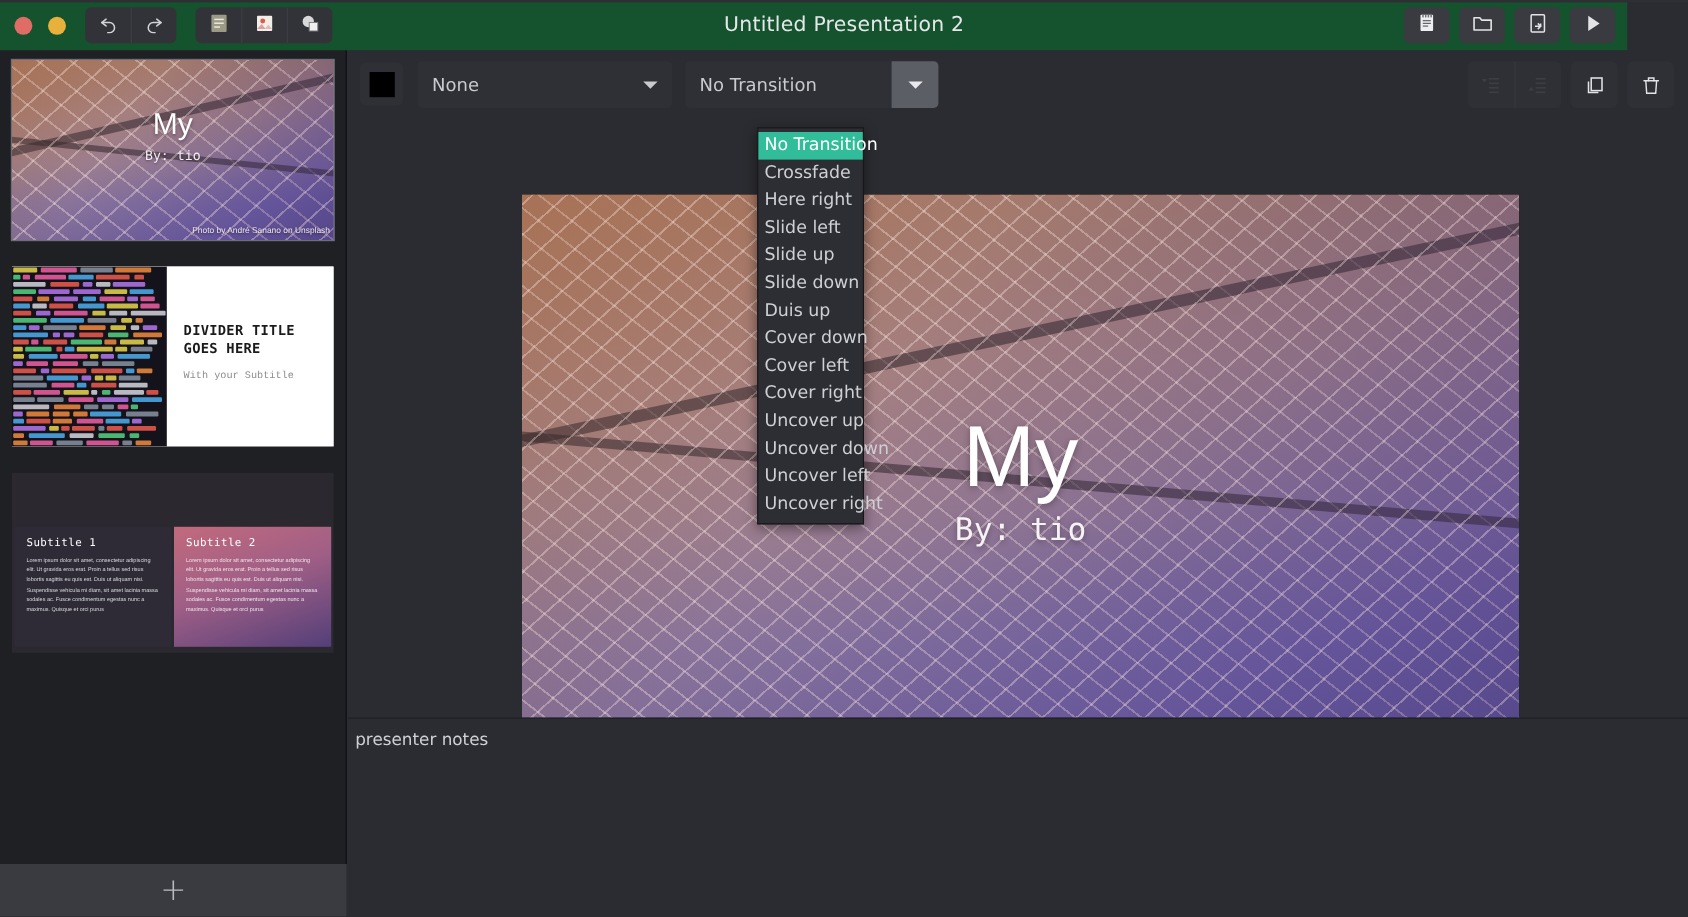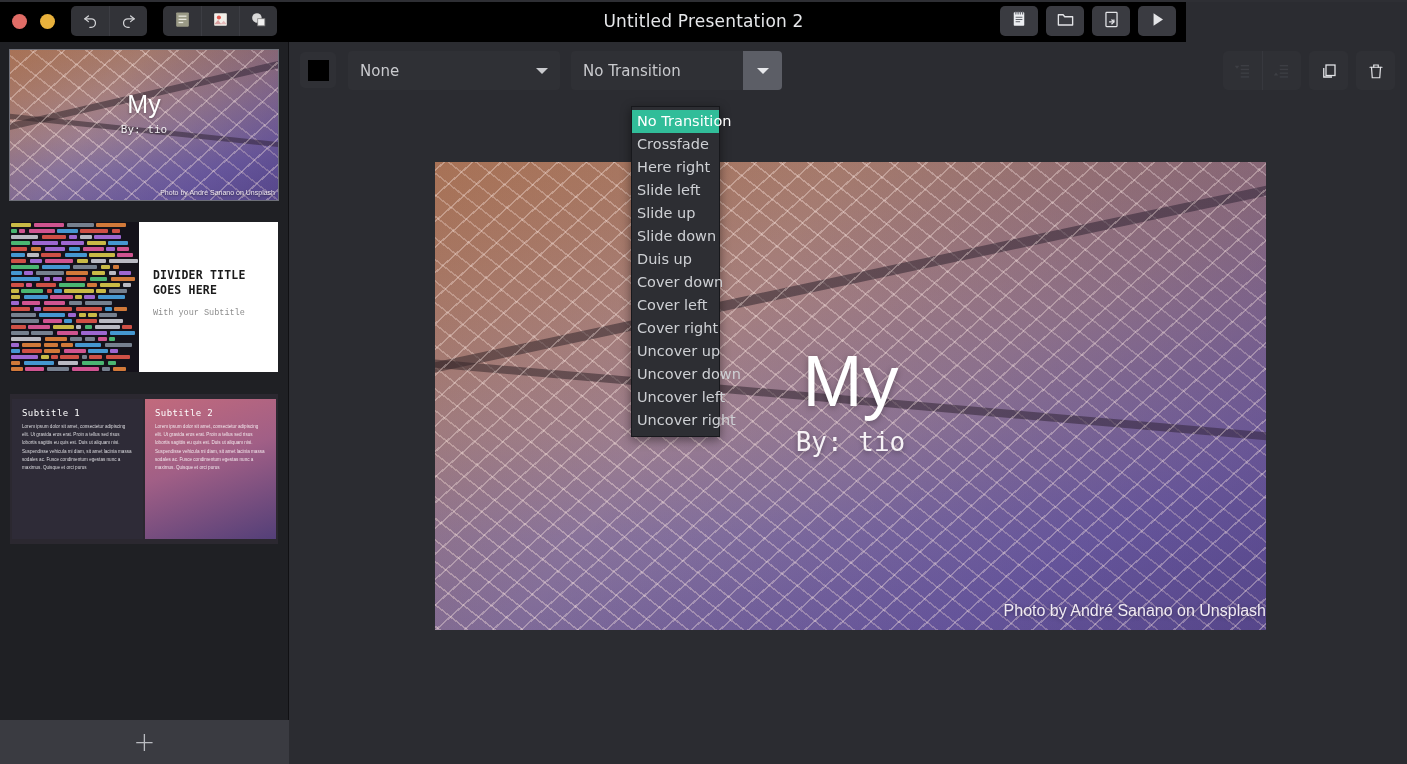--- a/index.html
+++ b/index.html
@@ -6,22 +6,22 @@
   html, body {
     width: 1407px; height: 764px;
     background: #2b2c31;
     font-family: "DejaVu Sans", sans-serif;
     overflow: hidden;
   }
   body { position: relative; }
 
   
   .titlebar {
-    position: absolute; left: 0; top: 0; width: 1186px; height: 42px;
-    background: #000000;
+    position: absolute; left: 0; top: 0; width: 1356px; height: 42px;
+    background: #14532d;
     display: flex; align-items: center;
   }
   .tb-accent {
     position: absolute; left: 0; top: 0; width: 1407px; height: 2px;
     background: #2e2f34;
   }
   .traffic { display: flex; align-items: center; gap: 13px; padding-left: 12px; }
   .dot { width: 15px; height: 15px; border-radius: 50%; }
   .dot.red { background: #e06c66; }
   .dot.yellow { background: #e8b13c; }
@@ -128,21 +128,21 @@
     margin-top: 10px; color: #8d8d8d; font-size: 8.5px;
     font-family: Liberation Mono, monospace;
   }
 
   
   .thumb3 { background: #2b2830; display: flex; flex-direction: column; }
   .t3-titlebar {
     height: 31px; background: #fff; display: flex; align-items: center; justify-content: center;
     color: #141414; font-size: 16px; font-family: "Liberation Sans", sans-serif;
   }
-  .t3-cols { flex: 1; display: flex; padding: 5px 2px 5px 2px; gap: 2px; }
+  .t3-cols { flex: 1; display: flex; padding: 5px 2px 5px 2px; gap: 2px; margin-top: 40px; }
   .t3-col { flex: 1; padding: 9px 10px 0 10px; }
   .t3-col.left { background: #2e2b37; }
   .t3-col.right { background: linear-gradient(160deg,#c26a7c 0%, #a15f86 45%, #533f78 100%); }
   .t3-colhead {
     color: #ffffff; font-size: 9px; font-family: "DejaVu Sans Mono", monospace;
     margin-bottom: 5px; letter-spacing: .4px;
   }
   .t3-body {
     color: #dadade; font-size: 4.6px; line-height: 8.2px;
     font-family: "Liberation Sans", sans-serif;
@@ -600,20 +600,23 @@
         <div class="beam" style="top:24%; transform: rotate(-12deg); height:10px;"></div>
         <div class="beam" style="top:50%; transform: rotate(5deg); height:8px;"></div>
         <div class="vshade"></div>
       </div>
       <div class="big-title">My</div>
       <div class="big-sub">By: tio</div>
       <div class="big-credit">Photo by André Sanano on Unsplash</div>
     </div>
   </div>
 
+  <div class="notes">
+    <div class="notes-text">presenter notes</div>
+  </div>
 
   <div class="dropdown" id="ddmenu">
       <div class="dd-item active">No Transition</div>
       <div class="dd-item">Crossfade</div>
       <div class="dd-item">Here right</div>
       <div class="dd-item">Slide left</div>
       <div class="dd-item">Slide up</div>
       <div class="dd-item">Slide down</div>
       <div class="dd-item">Duis up</div>
       <div class="dd-item">Cover down</div>

